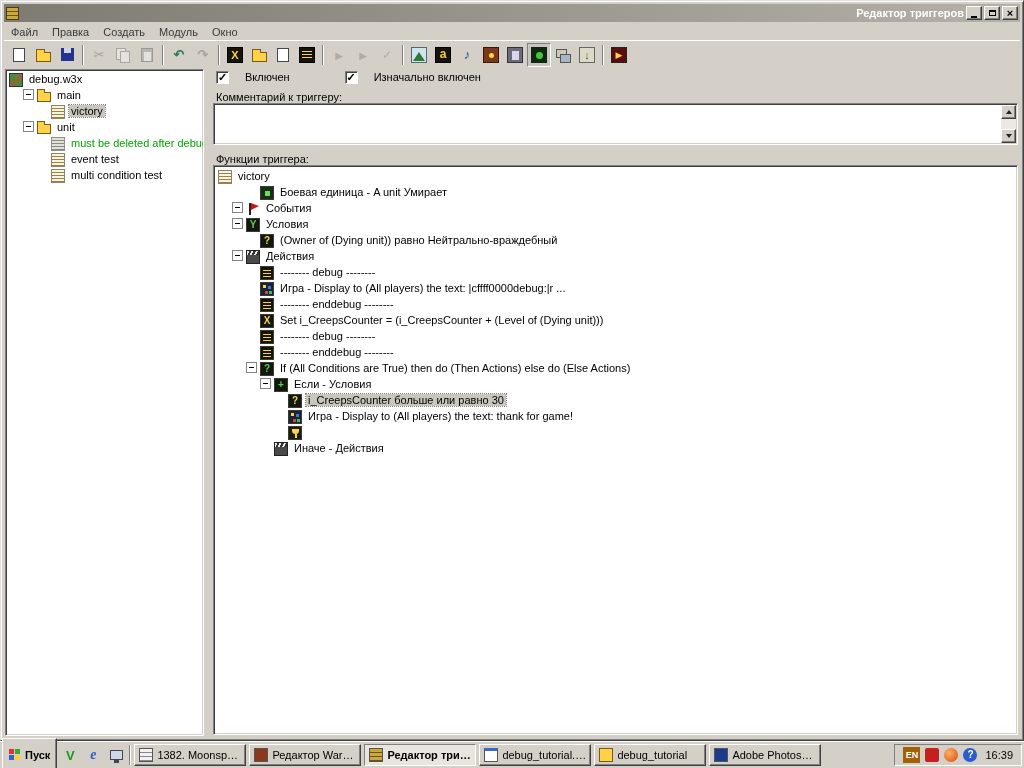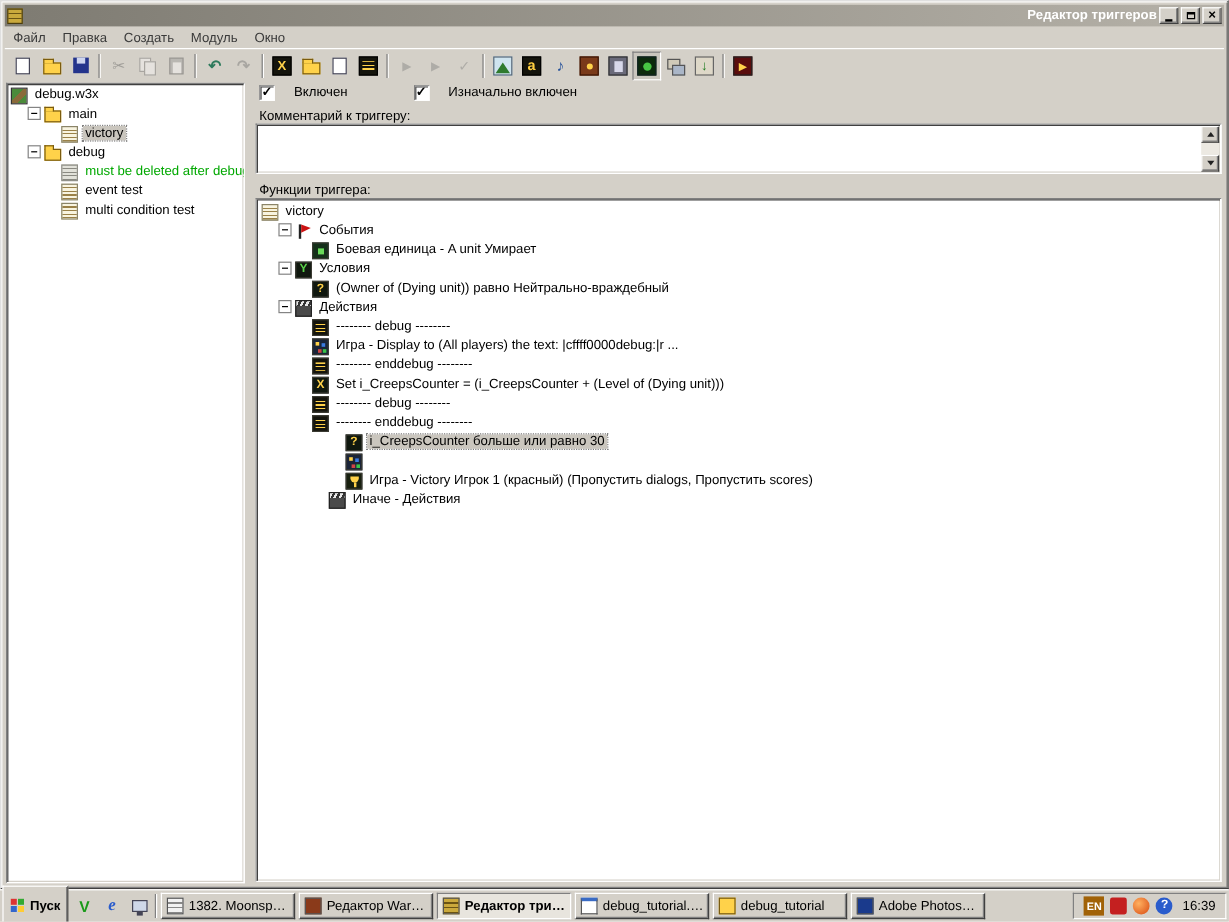--- a/index.html
+++ b/index.html
@@ -303,21 +303,21 @@
       <span class="lbl">main</span>
     </div>
     <div class="trow p2">
       <span class="exp empty"></span>
       <span class="i i-trigger"></span>
       <span class="lbl sel">victory</span>
     </div>
     <div class="trow p1">
       <span class="exp"></span>
       <span class="i i-folder"></span>
-      <span class="lbl">debug</span>
+      <span class="lbl">unit</span>
     </div>
     <div class="trow p2">
       <span class="exp empty"></span>
       <span class="i i-trigger-gray"></span>
       <span class="lbl green">must be deleted after debug</span>
     </div>
     <div class="trow p2">
       <span class="exp empty"></span>
       <span class="i i-trigger"></span>
       <span class="lbl">event test</span>
@@ -354,30 +354,30 @@
       </div>
     </div>
 
     <div class="functions-label">Функции триггера:</div>
 
     <div class="func-tree sunken">
       <div class="trow p0">
         <span class="i i-trigger"></span>
         <span class="lbl">victory</span>
       </div>
+      <div class="trow p2">
+        <span class="exp empty"></span>
+        <span class="i i-unit"></span>
+        <span class="lbl">Боевая единица - A unit Умирает</span>
+      </div>
       <div class="trow p1">
         <span class="exp"></span>
         <span class="i i-flag"></span>
         <span class="lbl">События</span>
       </div>
-      <div class="trow p2">
-        <span class="exp empty"></span>
-        <span class="i i-unit"></span>
-        <span class="lbl">Боевая единица - A unit Умирает</span>
-      </div>
       <div class="trow p1">
         <span class="exp"></span>
         <span class="i i-dark i-condcat"></span>
         <span class="lbl">Условия</span>
       </div>
       <div class="trow p2">
         <span class="exp empty"></span>
         <span class="i i-dark i-q"></span>
         <span class="lbl">(Owner of (Dying unit)) равно Нейтрально-враждебный</span>
       </div>
@@ -409,33 +409,43 @@
       <div class="trow p2">
         <span class="exp empty"></span>
         <span class="i i-comm"></span>
         <span class="lbl">-------- debug --------</span>
       </div>
       <div class="trow p2">
         <span class="exp empty"></span>
         <span class="i i-comm"></span>
         <span class="lbl">-------- enddebug --------</span>
       </div>
+      <div class="trow p2">
+        <span class="exp"></span>
+        <span class="i i-dark i-ifq"></span>
+        <span class="lbl">If (All Conditions are True) then do (Then Actions) else do (Else Actions)</span>
+      </div>
+      <div class="trow p3">
+        <span class="exp"></span>
+        <span class="i i-dark i-plus"></span>
+        <span class="lbl">Если - Условия</span>
+      </div>
       <div class="trow p4">
         <span class="exp empty"></span>
         <span class="i i-dark i-q"></span>
         <span class="lbl sel">i_CreepsCounter больше или равно 30</span>
       </div>
       <div class="trow p4">
         <span class="exp empty"></span>
         <span class="i i-game"></span>
+        <span class="lbl">Игра - Display to (All players) the text: thank for game!</span>
       </div>
       <div class="trow p4">
         <span class="exp empty"></span>
         <span class="i i-cup"></span>
-        <span class="lbl">Игра - Victory Игрок 1 (красный) (Пропустить dialogs, Пропустить scores)</span>
       </div>
       <div class="trow p3">
         <span class="exp empty"></span>
         <span class="i i-clap"></span>
         <span class="lbl">Иначе - Действия</span>
       </div>
     </div>
   </div>
 </div>
 

